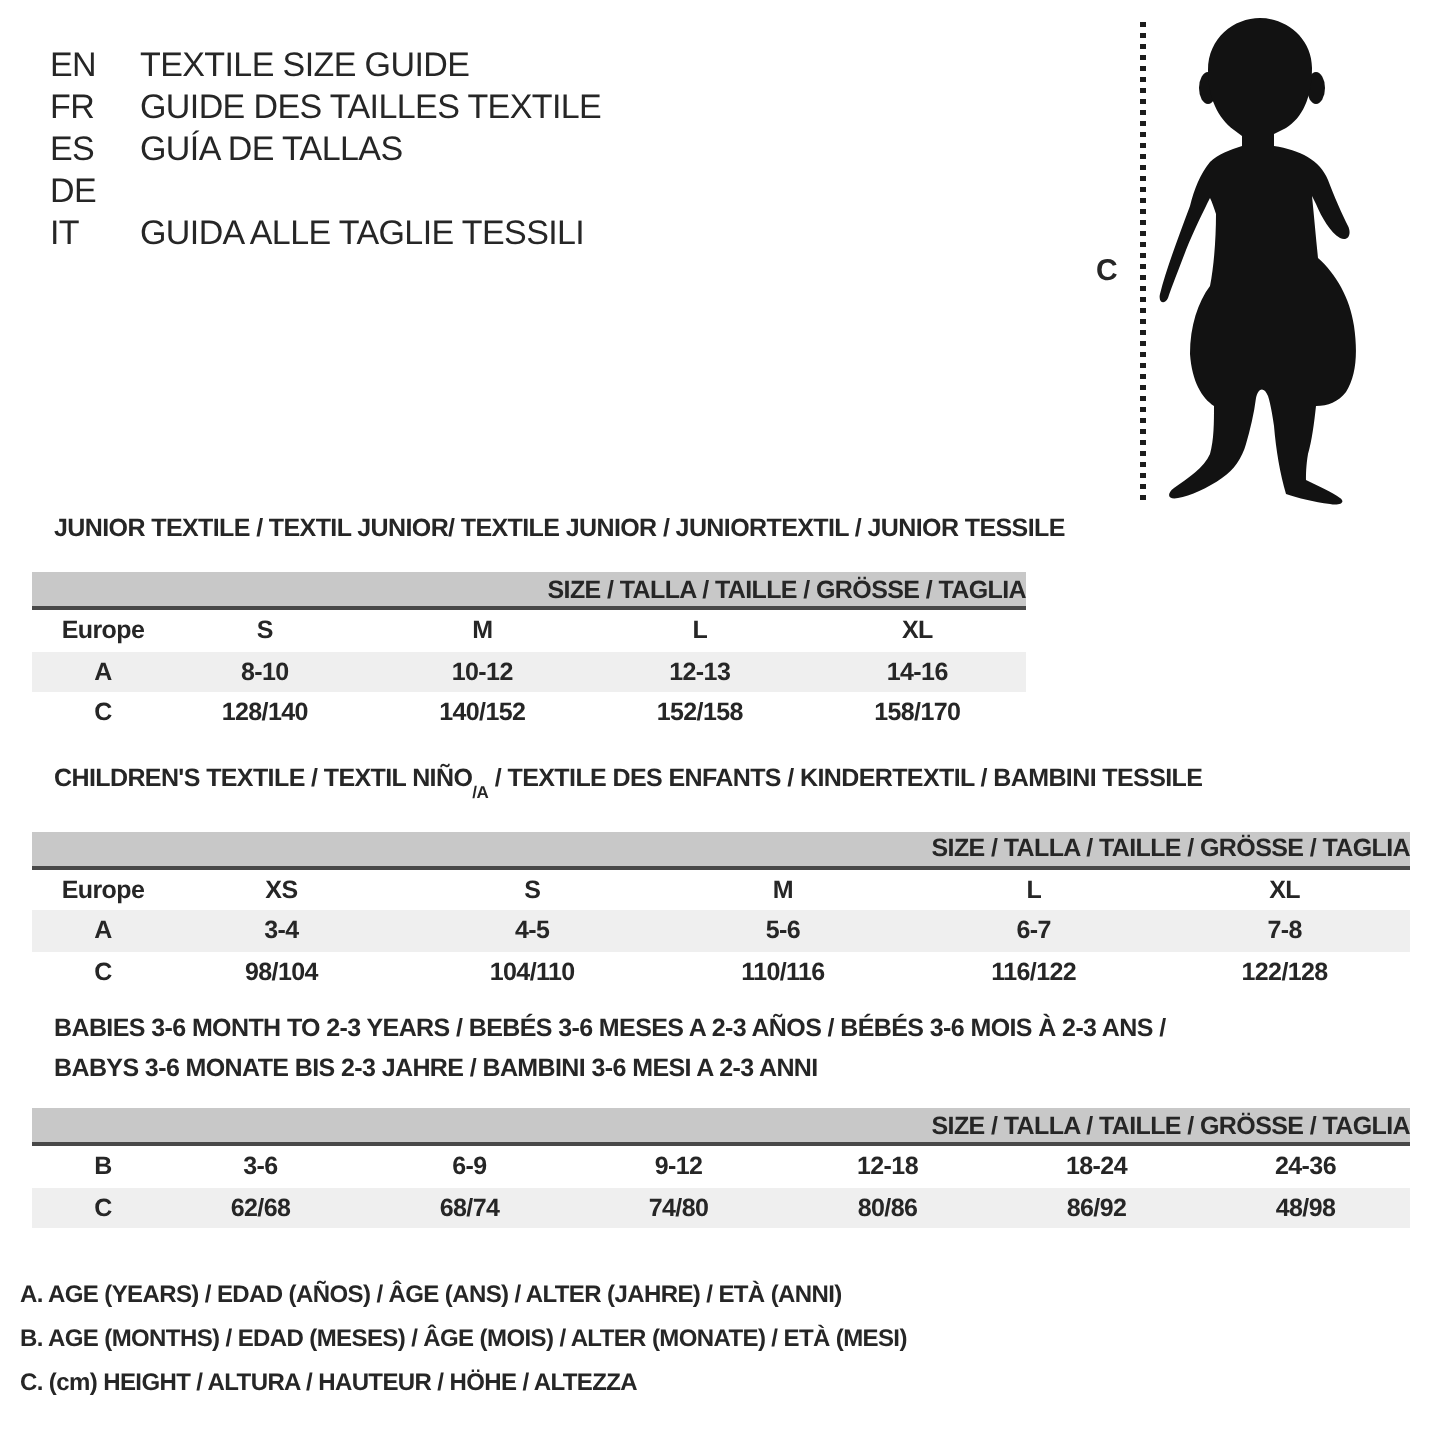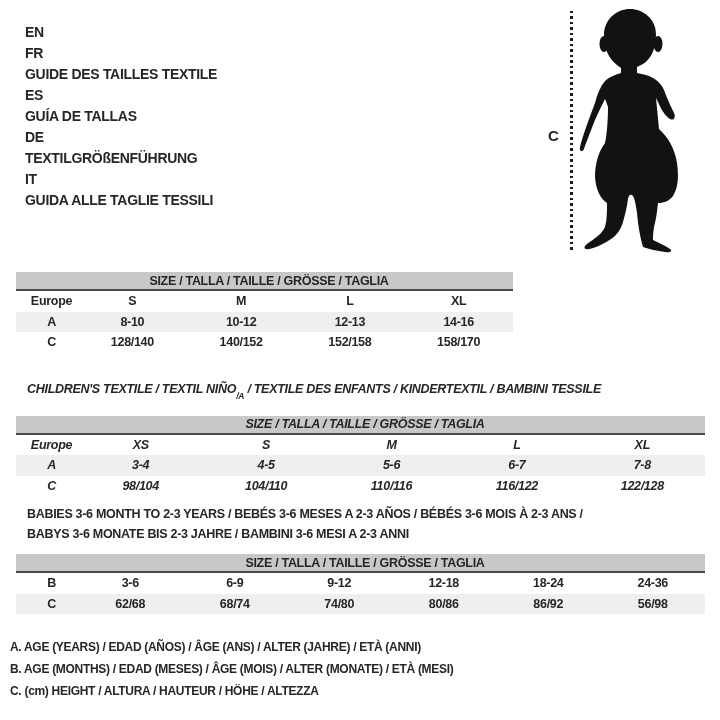--- a/index.html
+++ b/index.html
@@ -10,71 +10,71 @@
     --silhouette:#121212;
   }
   html,body{margin:0;padding:0;}
   body{
     width:720px;height:720px;position:relative;background:#ffffff;
     font-family:"Liberation Sans",sans-serif;color:var(--text);
     letter-spacing:-0.3px;overflow:hidden;
   }
   
   .langs{position:absolute;left:25px;top:22px;}
-  .lang-row{display:flex;line-height:21px;font-size:14px;font-weight:700;flex-direction:column;}
+  .lang-row{display:flex;line-height:21px;font-size:17px;font-weight:400;}
   .lang-code{width:45px;}
   
   .measure-line{
     position:absolute;left:570px;top:11px;width:2.5px;height:241px;
     background:repeating-linear-gradient(to bottom,#1c1c1c 0 2.5px,transparent 2.5px 5.5px);
   }
   .measure-c{position:absolute;left:548px;top:127px;font-size:15px;font-weight:700;}
   .silhouette{position:absolute;left:577px;top:7px;width:107px;height:246px;}
   .silhouette path,.silhouette ellipse{fill:var(--silhouette);}
   
   .sec{position:absolute;left:16px;}
   #sec-junior{top:257px;width:497px;}
-  #sec-children{top:382px;width:689px;font-style:italic;}
+  #sec-children{top:382px;width:689px;}
   #sec-babies{top:504px;width:689px;}
   .tbl-title{margin-left:11px;font-size:12.5px;line-height:14px;font-weight:700;white-space:nowrap;}
   #sec-babies .tbl-title{line-height:20px;}
   .tbl-title sub{font-size:8.5px;position:relative;top:2px;letter-spacing:-0.2px;}
   table{width:100%;margin-top:15px;border-collapse:collapse;table-layout:fixed;}
   #sec-babies table{margin-top:10px;}
   col.label-col{width:62px;}
   th{
-    background:var(--header-bar);text-align:center;font-weight:700;font-size:12.5px;
+    background:var(--header-bar);text-align:right;font-weight:700;font-size:12.5px;
     padding:1.5px 0 1.5px 9px;border-bottom:2px solid var(--header-rule);line-height:14px;margin-left:16px;
   }
   td{
     height:20.5px;font-size:12.5px;font-weight:700;text-align:center;padding:0;line-height:20px;
   }
   td:first-child{text-align:center;padding-left:9px;}
   tr.shaded td{background:var(--row-shade);}
   
   .notes{position:absolute;left:10px;top:636px;font-size:12px;line-height:22px;font-weight:700;}
 </style>
 </head>
 <body>
 
 <div class="langs">
   <div class="lang-row">
     <span class="lang-code">EN</span>
+    <span>TEXTILE SIZE GUIDE</span>
   </div>
   <div class="lang-row">
     <span class="lang-code">FR</span>
     <span>GUIDE DES TAILLES TEXTILE</span>
   </div>
   <div class="lang-row">
     <span class="lang-code">ES</span>
     <span>GUÍA DE TALLAS</span>
   </div>
   <div class="lang-row">
     <span class="lang-code">DE</span>
-    <span>TEXTILGRÖßENFÜHRUNG</span>
   </div>
   <div class="lang-row">
     <span class="lang-code">IT</span>
     <span>GUIDA ALLE TAGLIE TESSILI</span>
   </div>
 </div>
 
 <div class="measure-line"></div>
 <div class="measure-c">C</div>
 <svg class="silhouette" viewBox="0 0 107 246" aria-hidden="true">
@@ -116,20 +116,23 @@
     C5,146 2,144 3,140
     C6,128 12,112 18,96
     C20,88 23,80 28,74
     C32,70 38,68 44,66
     L44,61 L40,58
     C32,52 27,42 27,28
     C27,12 40,2 53,2 Z"></path>
 </svg>
 
 <div class="sec" id="sec-junior">
+  <div class="tbl-title">
+      <div><span>JUNIOR TEXTILE / TEXTIL JUNIOR/ TEXTILE JUNIOR / JUNIORTEXTIL / JUNIOR TESSILE</span></div>
+    </div>
 <table>
       <colgroup>
         <col class="label-col">
         <col>
         <col>
         <col>
         <col>
       </colgroup>
       <thead>
         <tr>
@@ -237,21 +240,21 @@
           <td>18-24</td>
           <td>24-36</td>
         </tr>
         <tr class="shaded">
           <td>C</td>
           <td>62/68</td>
           <td>68/74</td>
           <td>74/80</td>
           <td>80/86</td>
           <td>86/92</td>
-          <td>56/98</td>
+          <td>48/98</td>
         </tr>
       </tbody>
     </table>
   </div>
 
 <div class="notes">
   <div>A. AGE (YEARS) / EDAD (AÑOS) / ÂGE (ANS) / ALTER (JAHRE) / ETÀ (ANNI)</div>
   <div>B. AGE (MONTHS) / EDAD (MESES) / ÂGE (MOIS) / ALTER (MONATE) / ETÀ (MESI)</div>
   <div>C. (cm) HEIGHT / ALTURA / HAUTEUR / HÖHE / ALTEZZA</div>
 </div>

